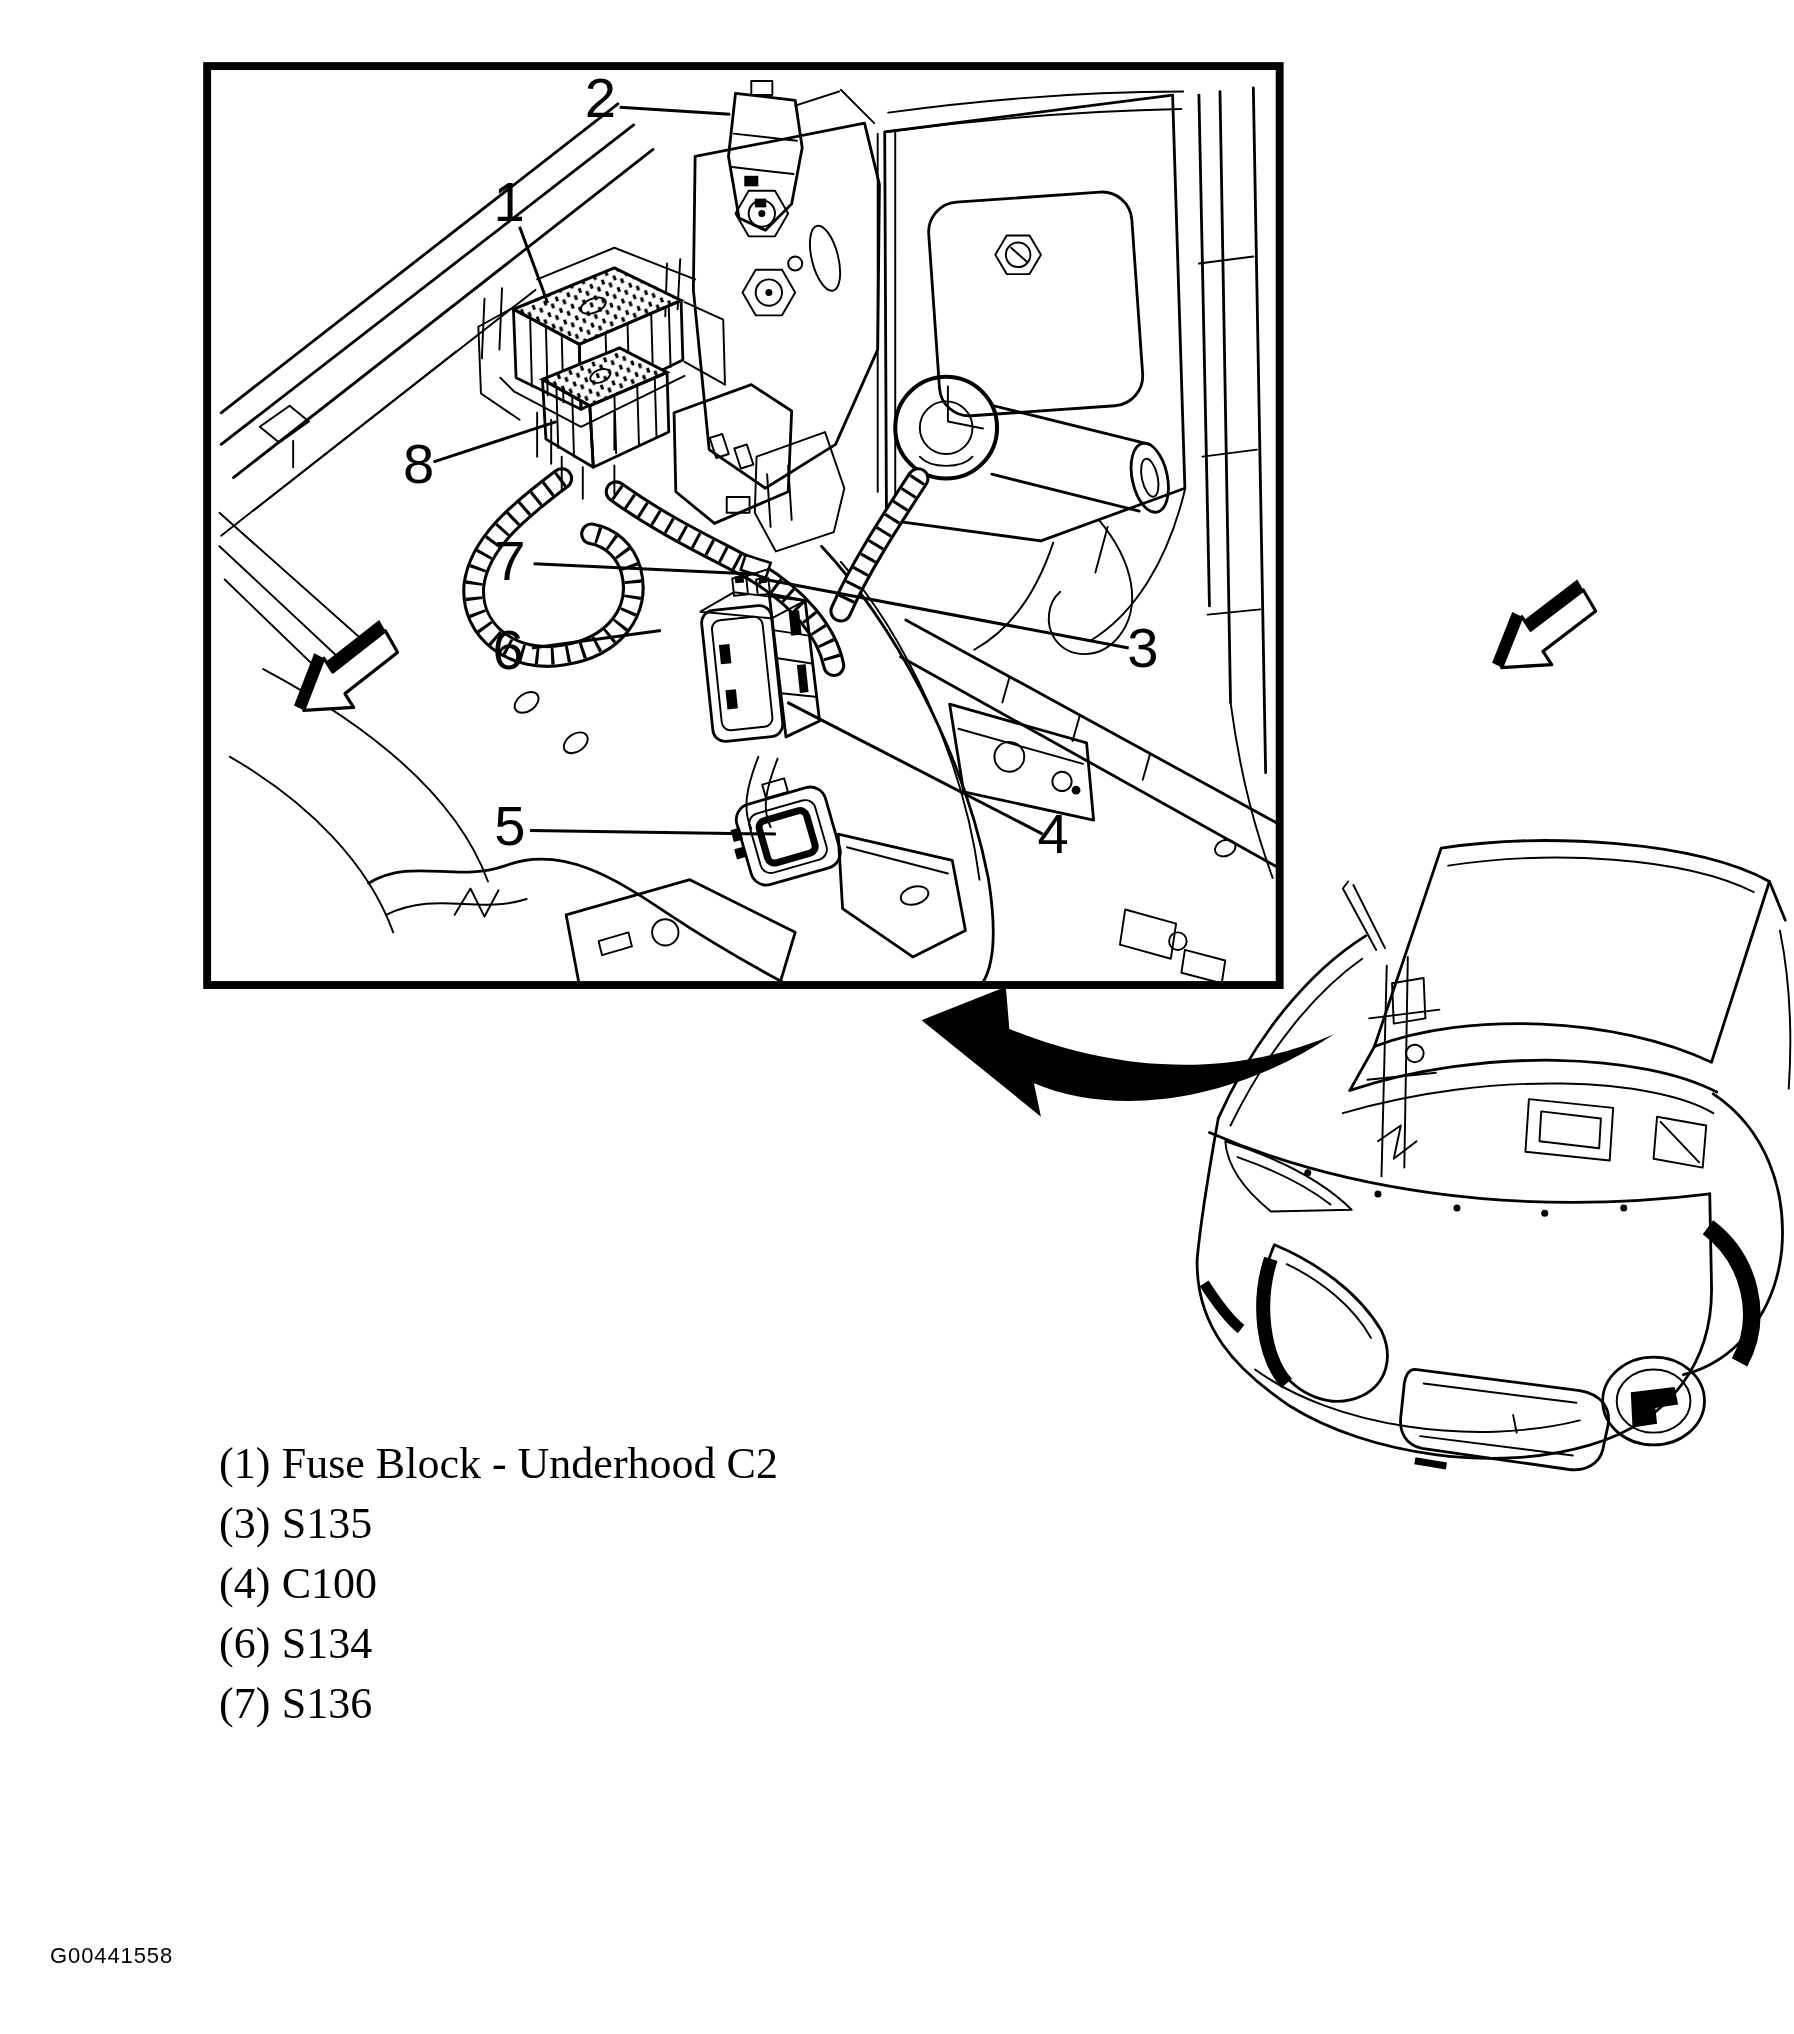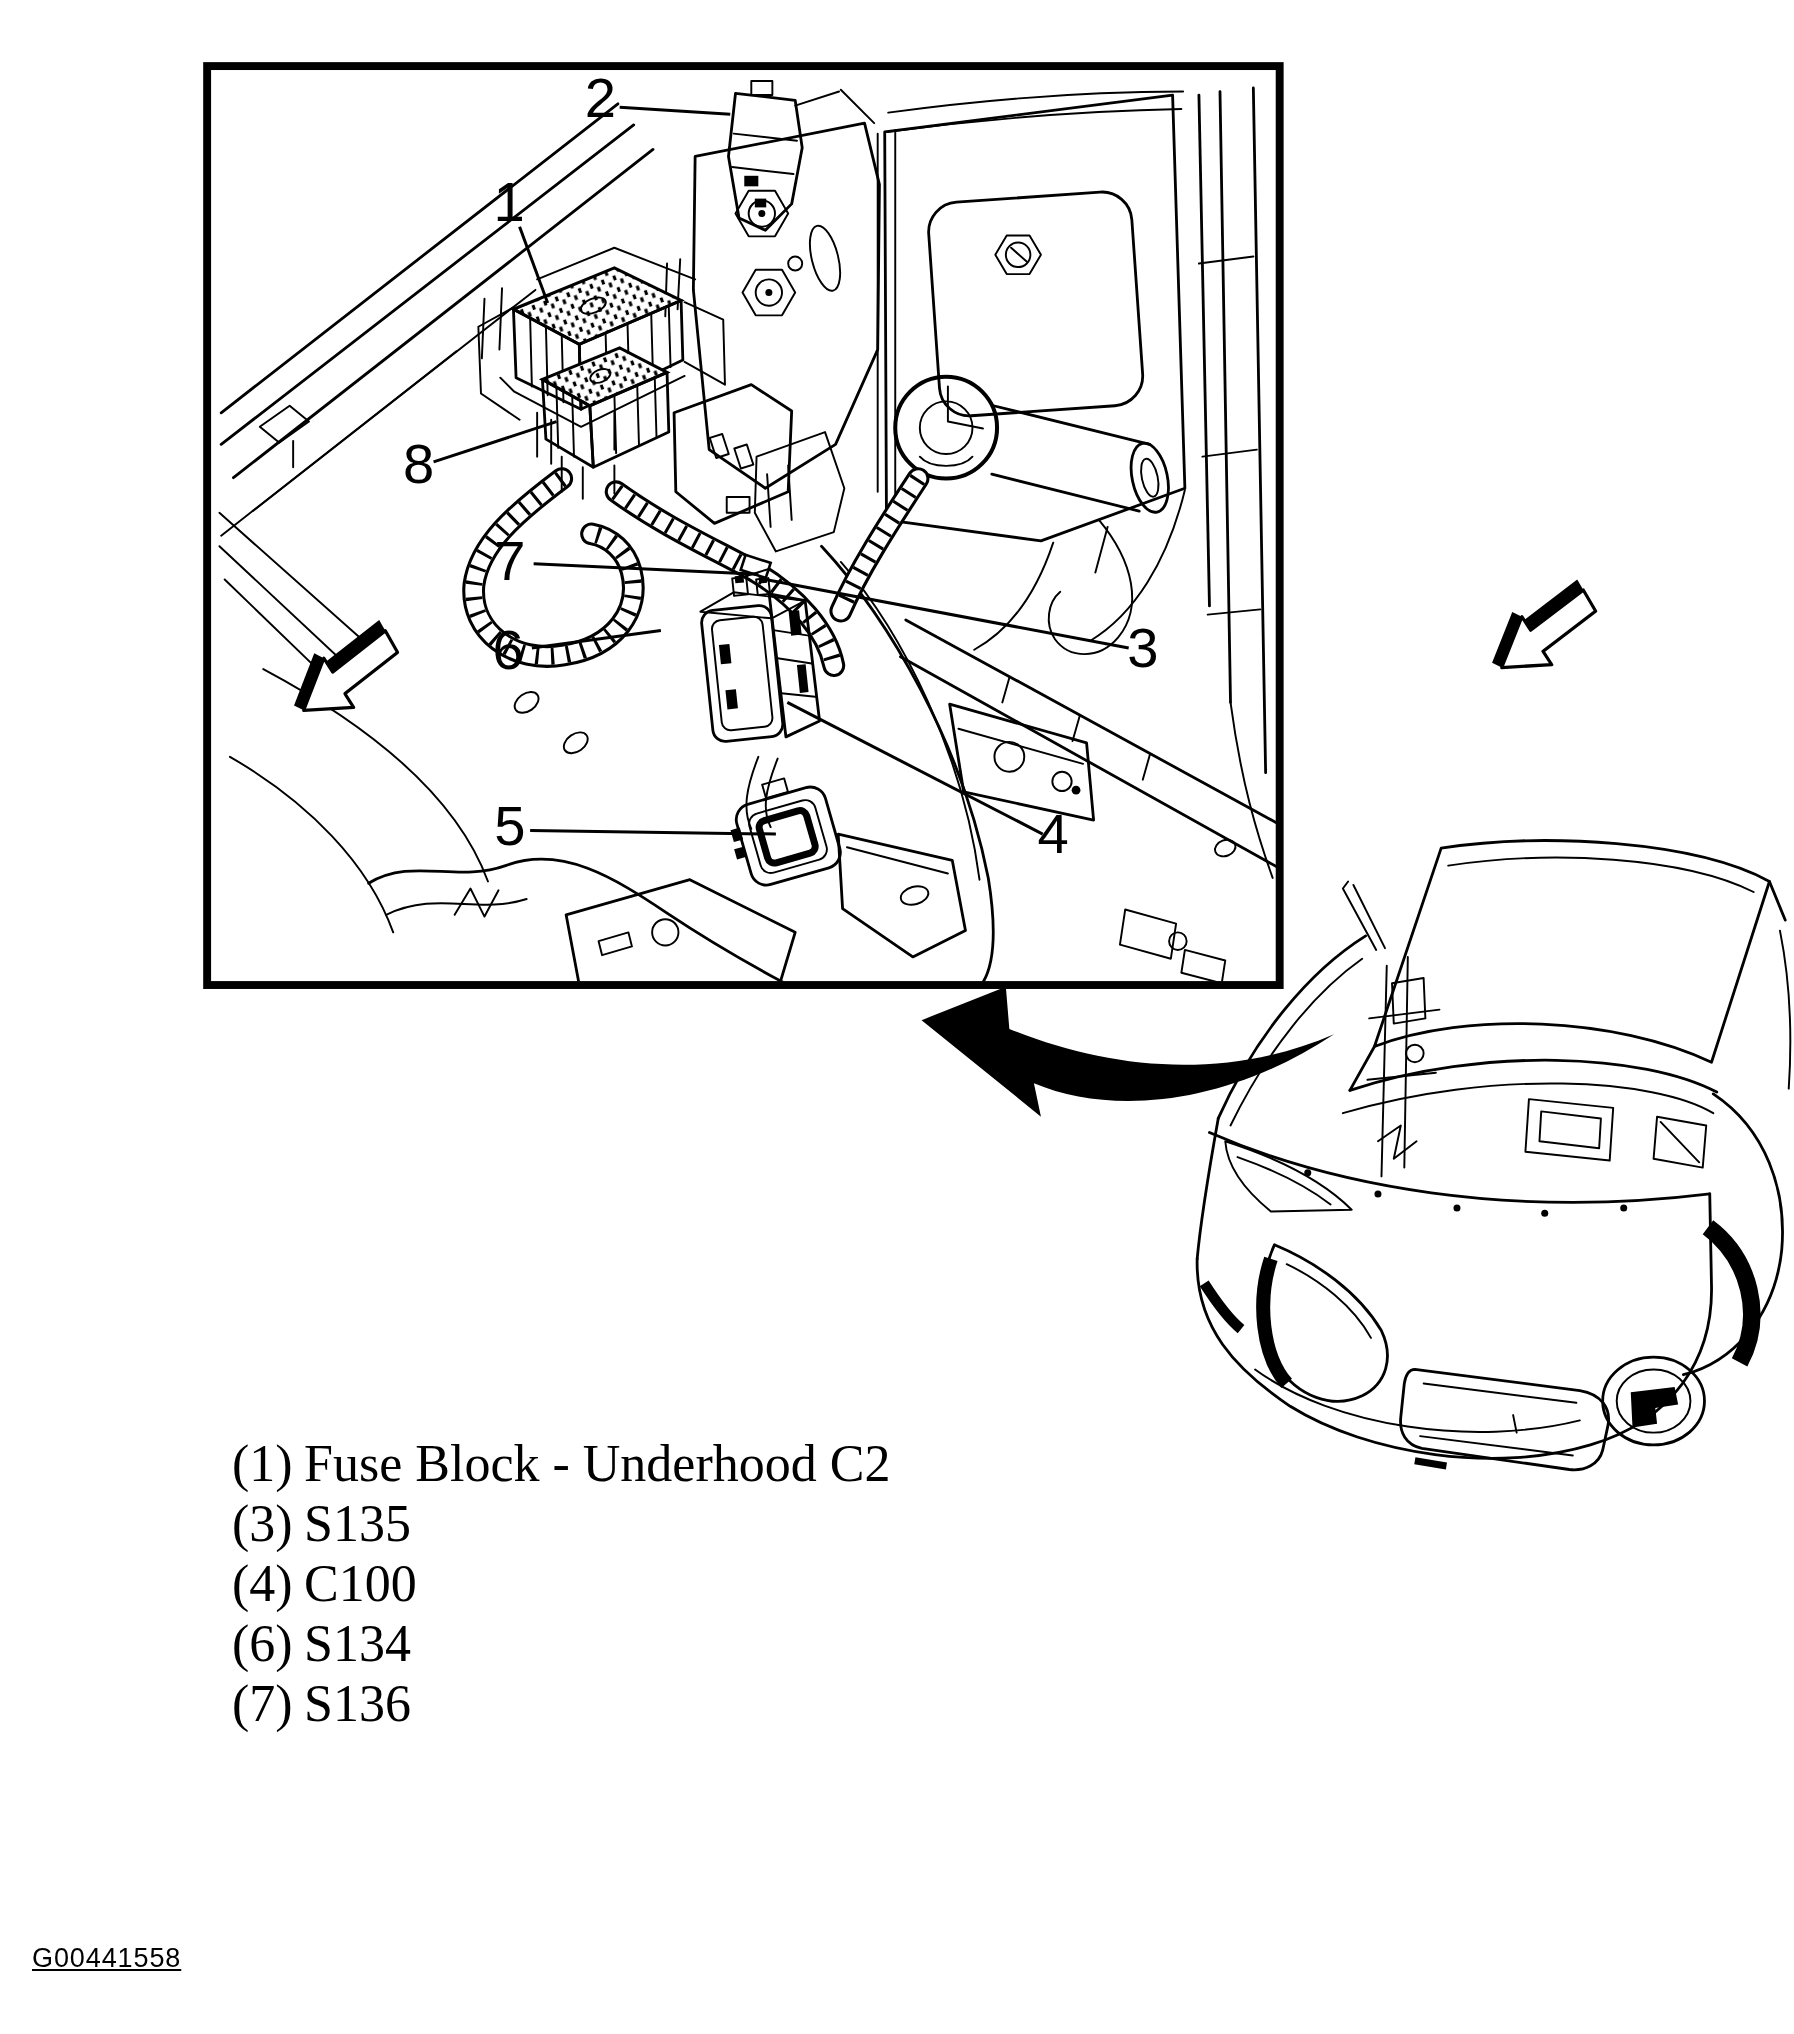--- a/index.html
+++ b/index.html
@@ -9,25 +9,25 @@
   .ln{fill:none;stroke:#000;stroke-width:3.2;stroke-linecap:round;stroke-linejoin:round;}
   .ln2{fill:none;stroke:#000;stroke-width:2.2;stroke-linecap:round;stroke-linejoin:round;}
   .lnB{fill:none;stroke:#000;stroke-width:4.6;stroke-linecap:round;stroke-linejoin:round;}
   .wfill{fill:#fff;}
   .blk{fill:#000;stroke:none;}
   .hose-o{fill:none;stroke:#000;stroke-width:26;stroke-linecap:round;}
   .hose-i{fill:none;stroke:#fff;stroke-width:19;stroke-linecap:round;}
   .hose-t{fill:none;stroke:#000;stroke-width:19;stroke-linecap:butt;stroke-dasharray:3.5 14;}
   .callout{font-family:"Liberation Sans",sans-serif;font-size:64px;fill:#000;text-anchor:middle;}
   .leader{stroke:#000;stroke-width:3.4;fill:none;}
-  .legend{position:absolute;left:232px;top:1434px;font-size:52px;line-height:60px;white-space:nowrap;}
+  .legend{position:absolute;left:219px;top:1434px;font-size:44px;line-height:60px;white-space:nowrap;}
   .legend .row{height:60px;}
   .legend .num{margin-right:11.4px;}
-  .figcode{position:absolute;left:32px;top:1943px;font-family:"Liberation Sans",sans-serif;
-           font-size:27px;letter-spacing:0.9px;text-decoration:underline;}
+  .figcode{position:absolute;left:50px;top:1943px;font-family:"Liberation Sans",sans-serif;
+           font-size:22px;letter-spacing:0.9px;}
 </style>
 </head>
 <body>
 
 <div class="page">
 
 <svg width="1794" height="2035" viewBox="0 0 2044 2318" xmlns="http://www.w3.org/2000/svg">
   <defs>
     <pattern id="dots" width="14" height="14" patternUnits="userSpaceOnUse" patternTransform="rotate(-20)">
       <rect width="14" height="14" fill="#fff"></rect>

